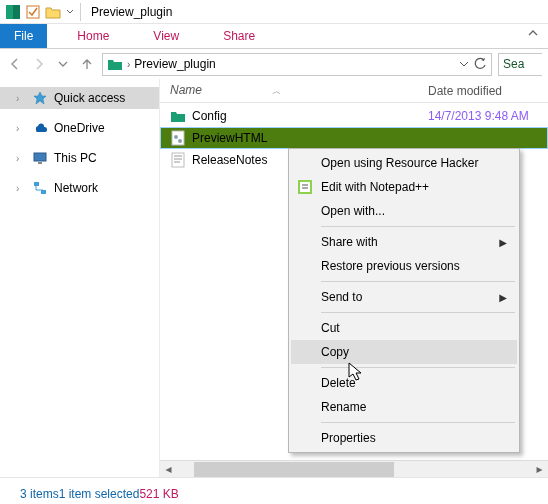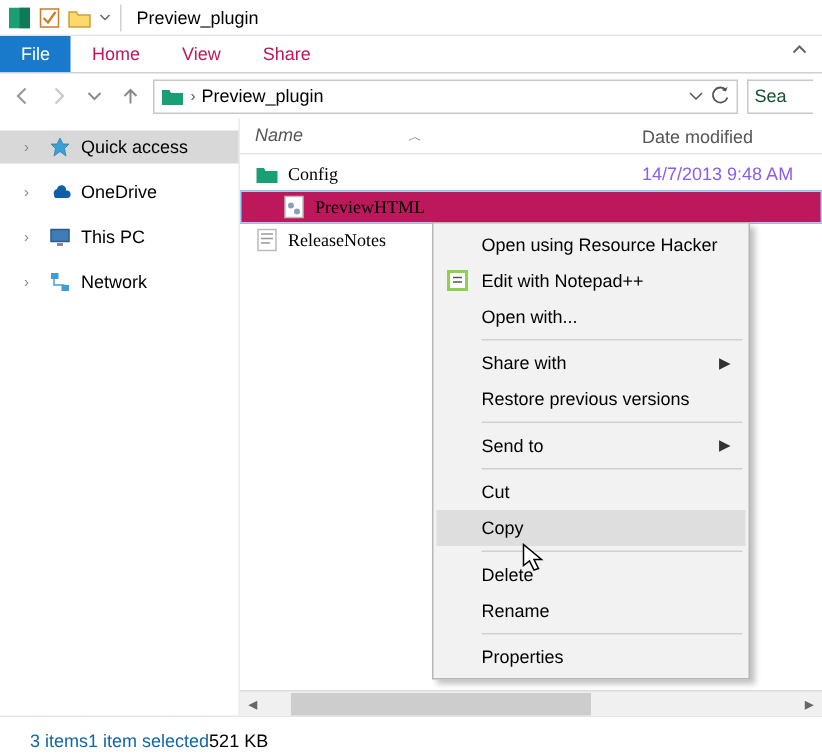--- a/index.html
+++ b/index.html
@@ -6,21 +6,21 @@
 body { width: 548px; height: 504px; background: #fff; overflow: hidden; position: relative; color: #000; }
 
 
 .titlebar { height: 24px; display: flex; align-items: center; padding: 2px 4px; gap: 2px; background: #fff; border-bottom: 1px solid #e5e5e5; }
 .qat-icon { width: 18px; height: 18px; display: flex; align-items: center; justify-content: center; }
 .qat-sep { width: 1px; height: 18px; background: #d0d0d0; margin: 0 4px; }
 .title-text { margin-left: 4px; color: #000; }
 .caret-down { margin-left:2px; }
 
 
-.ribbon { height: 25px; display: flex; align-items: stretch; border-bottom: 1px solid #d0d0d0; }
+.ribbon { height: 25px; display: flex; align-items: stretch; border-bottom: 1px solid #d0d0d0; gap: 16px; }
 .ribbon-tab { padding: 4px 14px; display: flex; align-items: center; color: #be185d; cursor: default; }
 .ribbon-tab.file { background: #1979ca; color: #fff; }
 .ribbon-collapse { margin-left: auto; padding: 4px 10px; color: #666; }
 .addr-row { height: 30px; display: flex; align-items: center; padding: 4px 6px; gap: 6px; }
 .nav-btns { display: flex; gap: 6px; align-items: center; }
 .nav-arrow { width: 18px; height: 18px; display:flex; align-items:center; justify-content:center; color:#9a9a9a; }
 .addr-box { flex: 1; height: 23px; border: 1px solid #c8c8c8; display: flex; align-items: center; padding: 0 4px; gap: 4px; background:#fff; }
 .addr-box .crumb { color: #000; }
 .addr-box .chev { color:#555; font-size:10px; }
 .addr-right { margin-left:auto; display:flex; gap:4px; align-items:center; }
@@ -36,39 +36,39 @@
 
 
 .content { flex:1; display:flex; flex-direction:column; position:relative; }
 .col-headers { display:flex; border-bottom: 1px solid #e6e6e6; height: 24px; align-items:center; color:#555; padding-left: 10px; }
 .col-headers .col-name { flex: 0 0 258px; font-style: italic; }
 .col-headers .col-name .sort { margin-left: 70px; color:#888; font-size:9px; }
 .col-headers .col-date { flex:1; }
 
 .file-list { flex:1; overflow:hidden; padding-top:2px; }
 .file-row { display:flex; align-items:center; height:22px; padding-left:10px; }
-.file-row.sel { background:#be185d; border:1px solid #99d1ff; padding-left:27px; }
+.file-row.sel { background:#4d7c0f; border:1px solid #99d1ff; padding-left:9px; }
 .file-icon { width:16px; height:16px; margin-right:6px; display:flex; align-items:center; justify-content:center; }
-.file-name { flex:0 0 236px; white-space:nowrap; overflow:hidden;font-family:Liberation Serif, serif; }
+.file-name { flex:0 0 236px; white-space:nowrap; overflow:hidden; }
 .file-date { color:#8b5cf6; }
 
 
 .hscroll { position:absolute; bottom:0; left:0; right:0; height:17px; background:#f0f0f0; border-top:1px solid #dcdcdc; display:flex; align-items:center; }
 .hscroll .thumb { height:15px; background:#cdcdcd; width:200px; margin-left:17px; }
 .hscroll .arrow { width:17px; height:17px; display:flex; align-items:center; justify-content:center; color:#666; }
 .hscroll .spacer { flex:1; }
 
 
 .statusbar { height:24px; border-top:1px solid #e5e5e5; display:flex; align-items:flex-end; padding:0 20px; color:#1066a9; }
 .statusbar .s1 { }
 .statusbar .s2 { }
-.statusbar .s3 { color:#000000; }
-
-
-.context-menu { position:absolute; left:288px; top:148px; width:212px; background:#f2f2f2; border:1px solid #b7b7b7; box-shadow: 3px 3px 4px rgba(0,0,0,0.25); padding:2px; }
+.statusbar .s3 { color:#be185d; }
+
+
+.context-menu { position:absolute; left:288px; top:148px; width:232px; background:#f2f2f2; border:1px solid #b7b7b7; box-shadow: 3px 3px 4px rgba(0,0,0,0.25); padding:2px; }
 .cm-item { display:flex; align-items:center; height:24px; padding-left:30px; padding-right:10px; cursor:default; position:relative; }
 .cm-item.hover { background:#dedede; }
 .cm-item .cm-icon { position:absolute; left:6px; width:16px; height:16px; display:flex; align-items:center; justify-content:center; }
 .cm-item .cm-arrow { margin-left:auto; color:#333; font-size:10px; }
 .cm-sep { height:1px; background:#d0d0d0; margin:3px 2px 3px 30px; }
 
 
 .cursor { position:absolute; left:348px; top:362px; pointer-events:none; z-index:100; }
 
 svg { display:block; }

